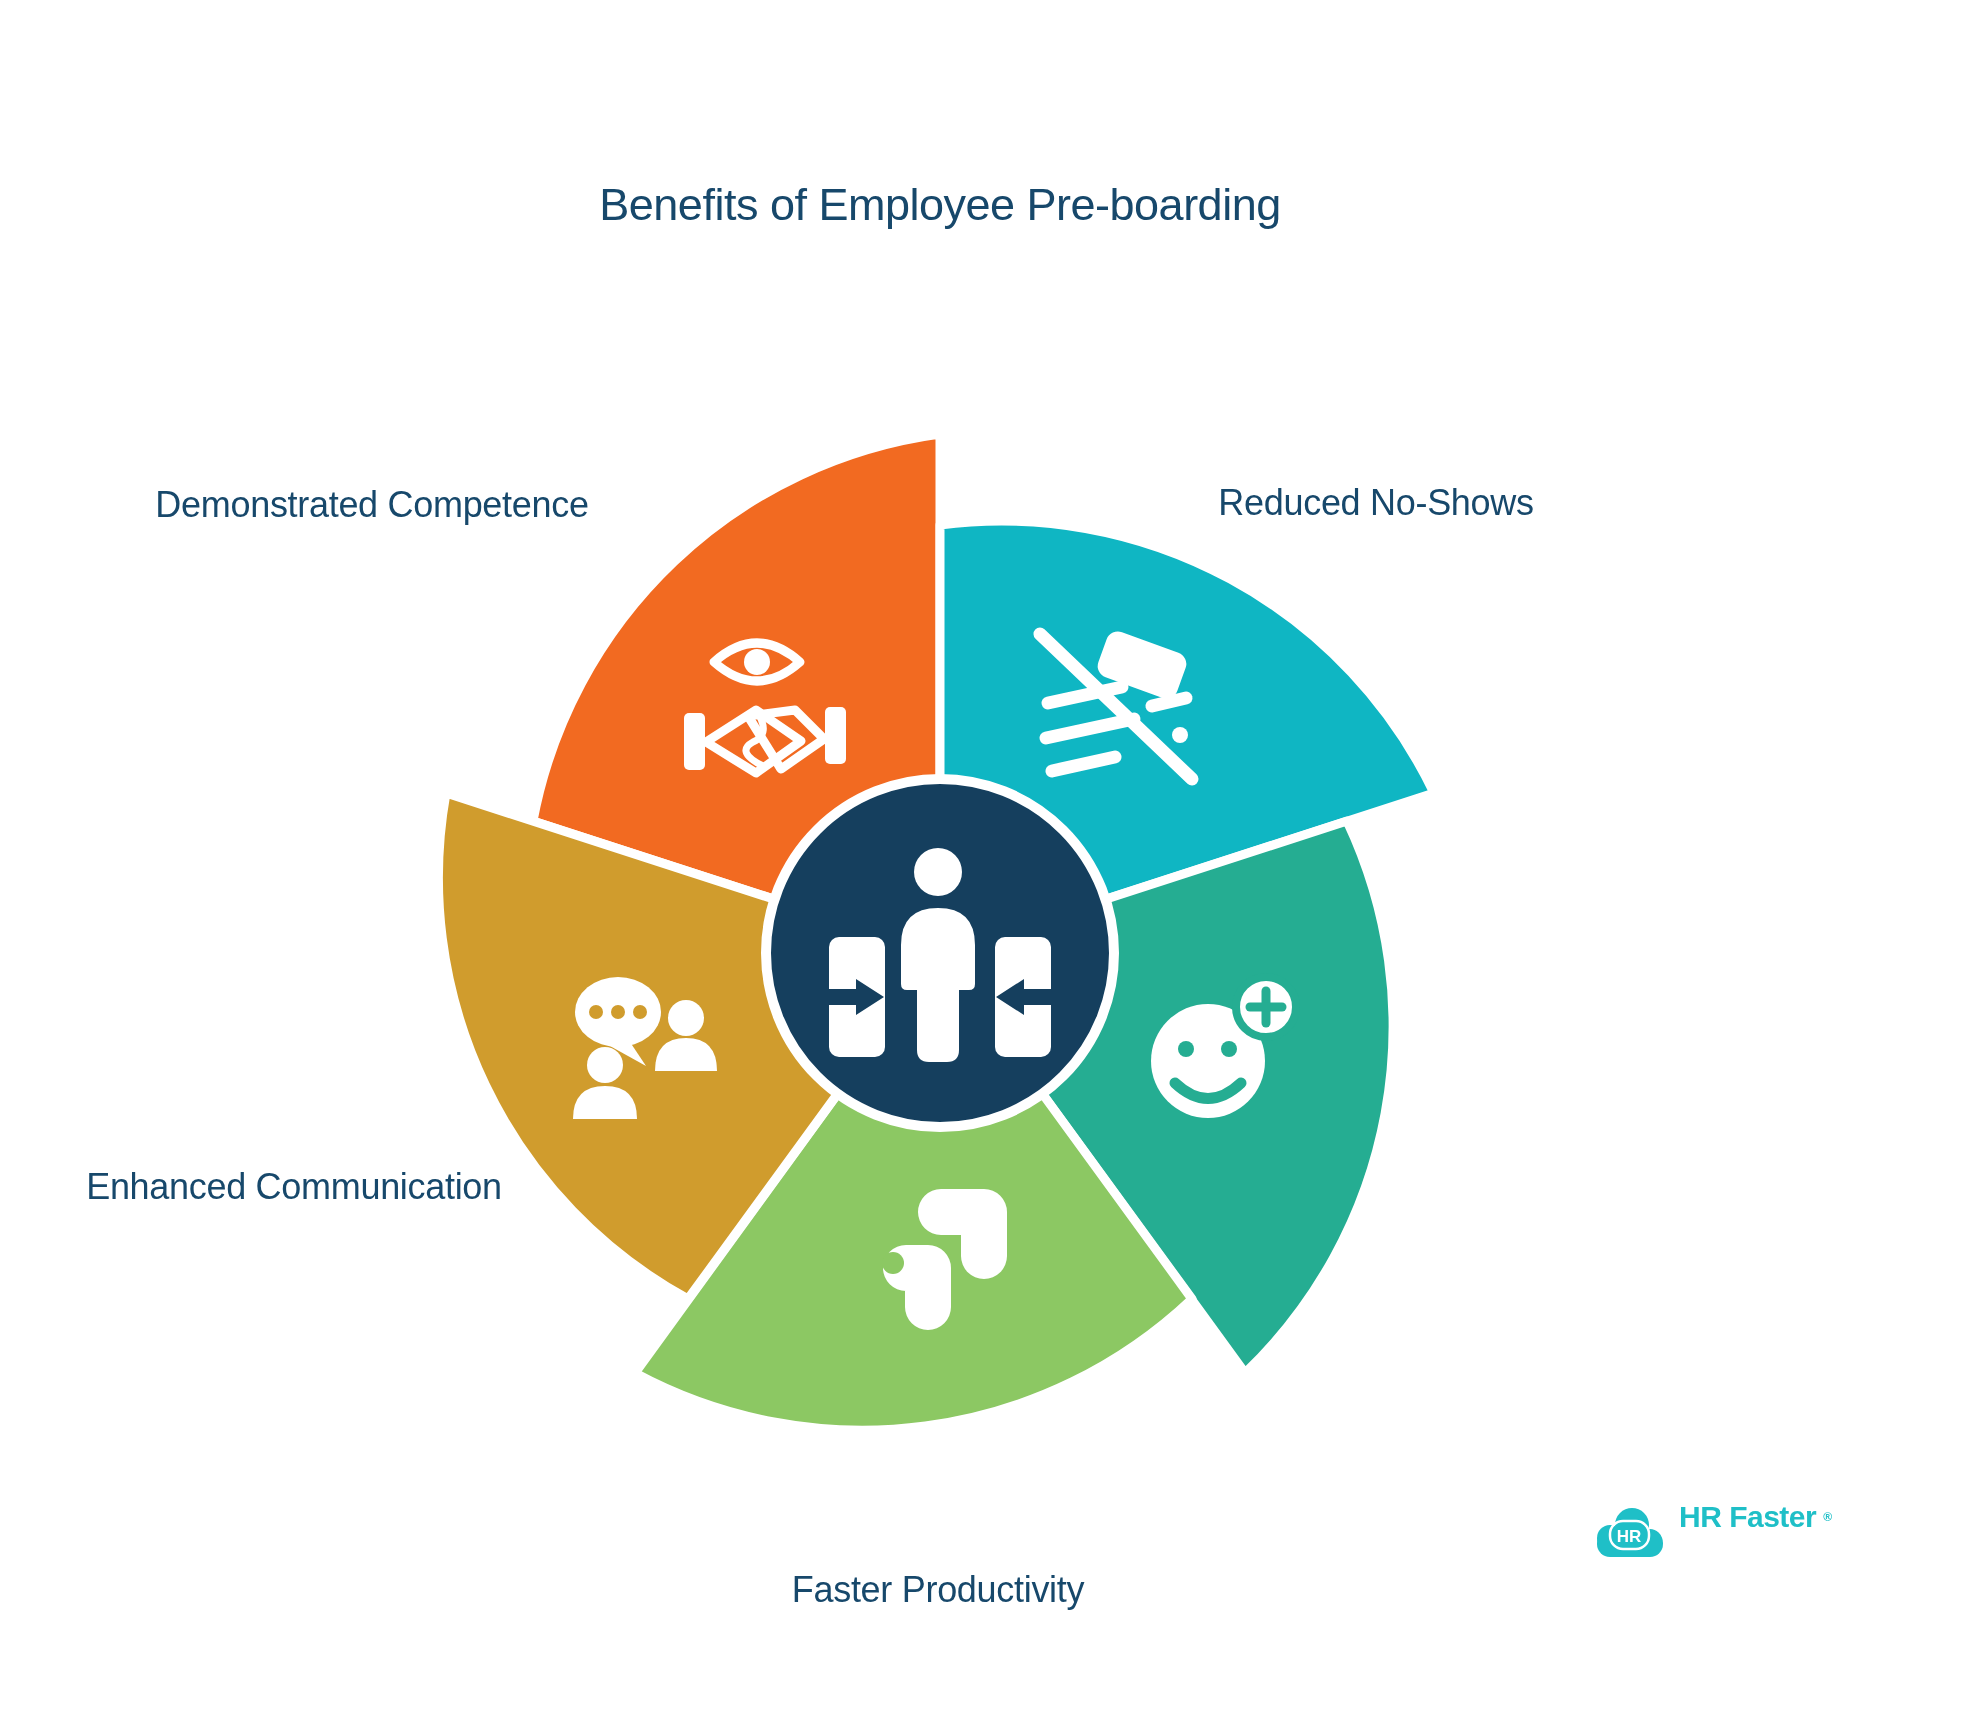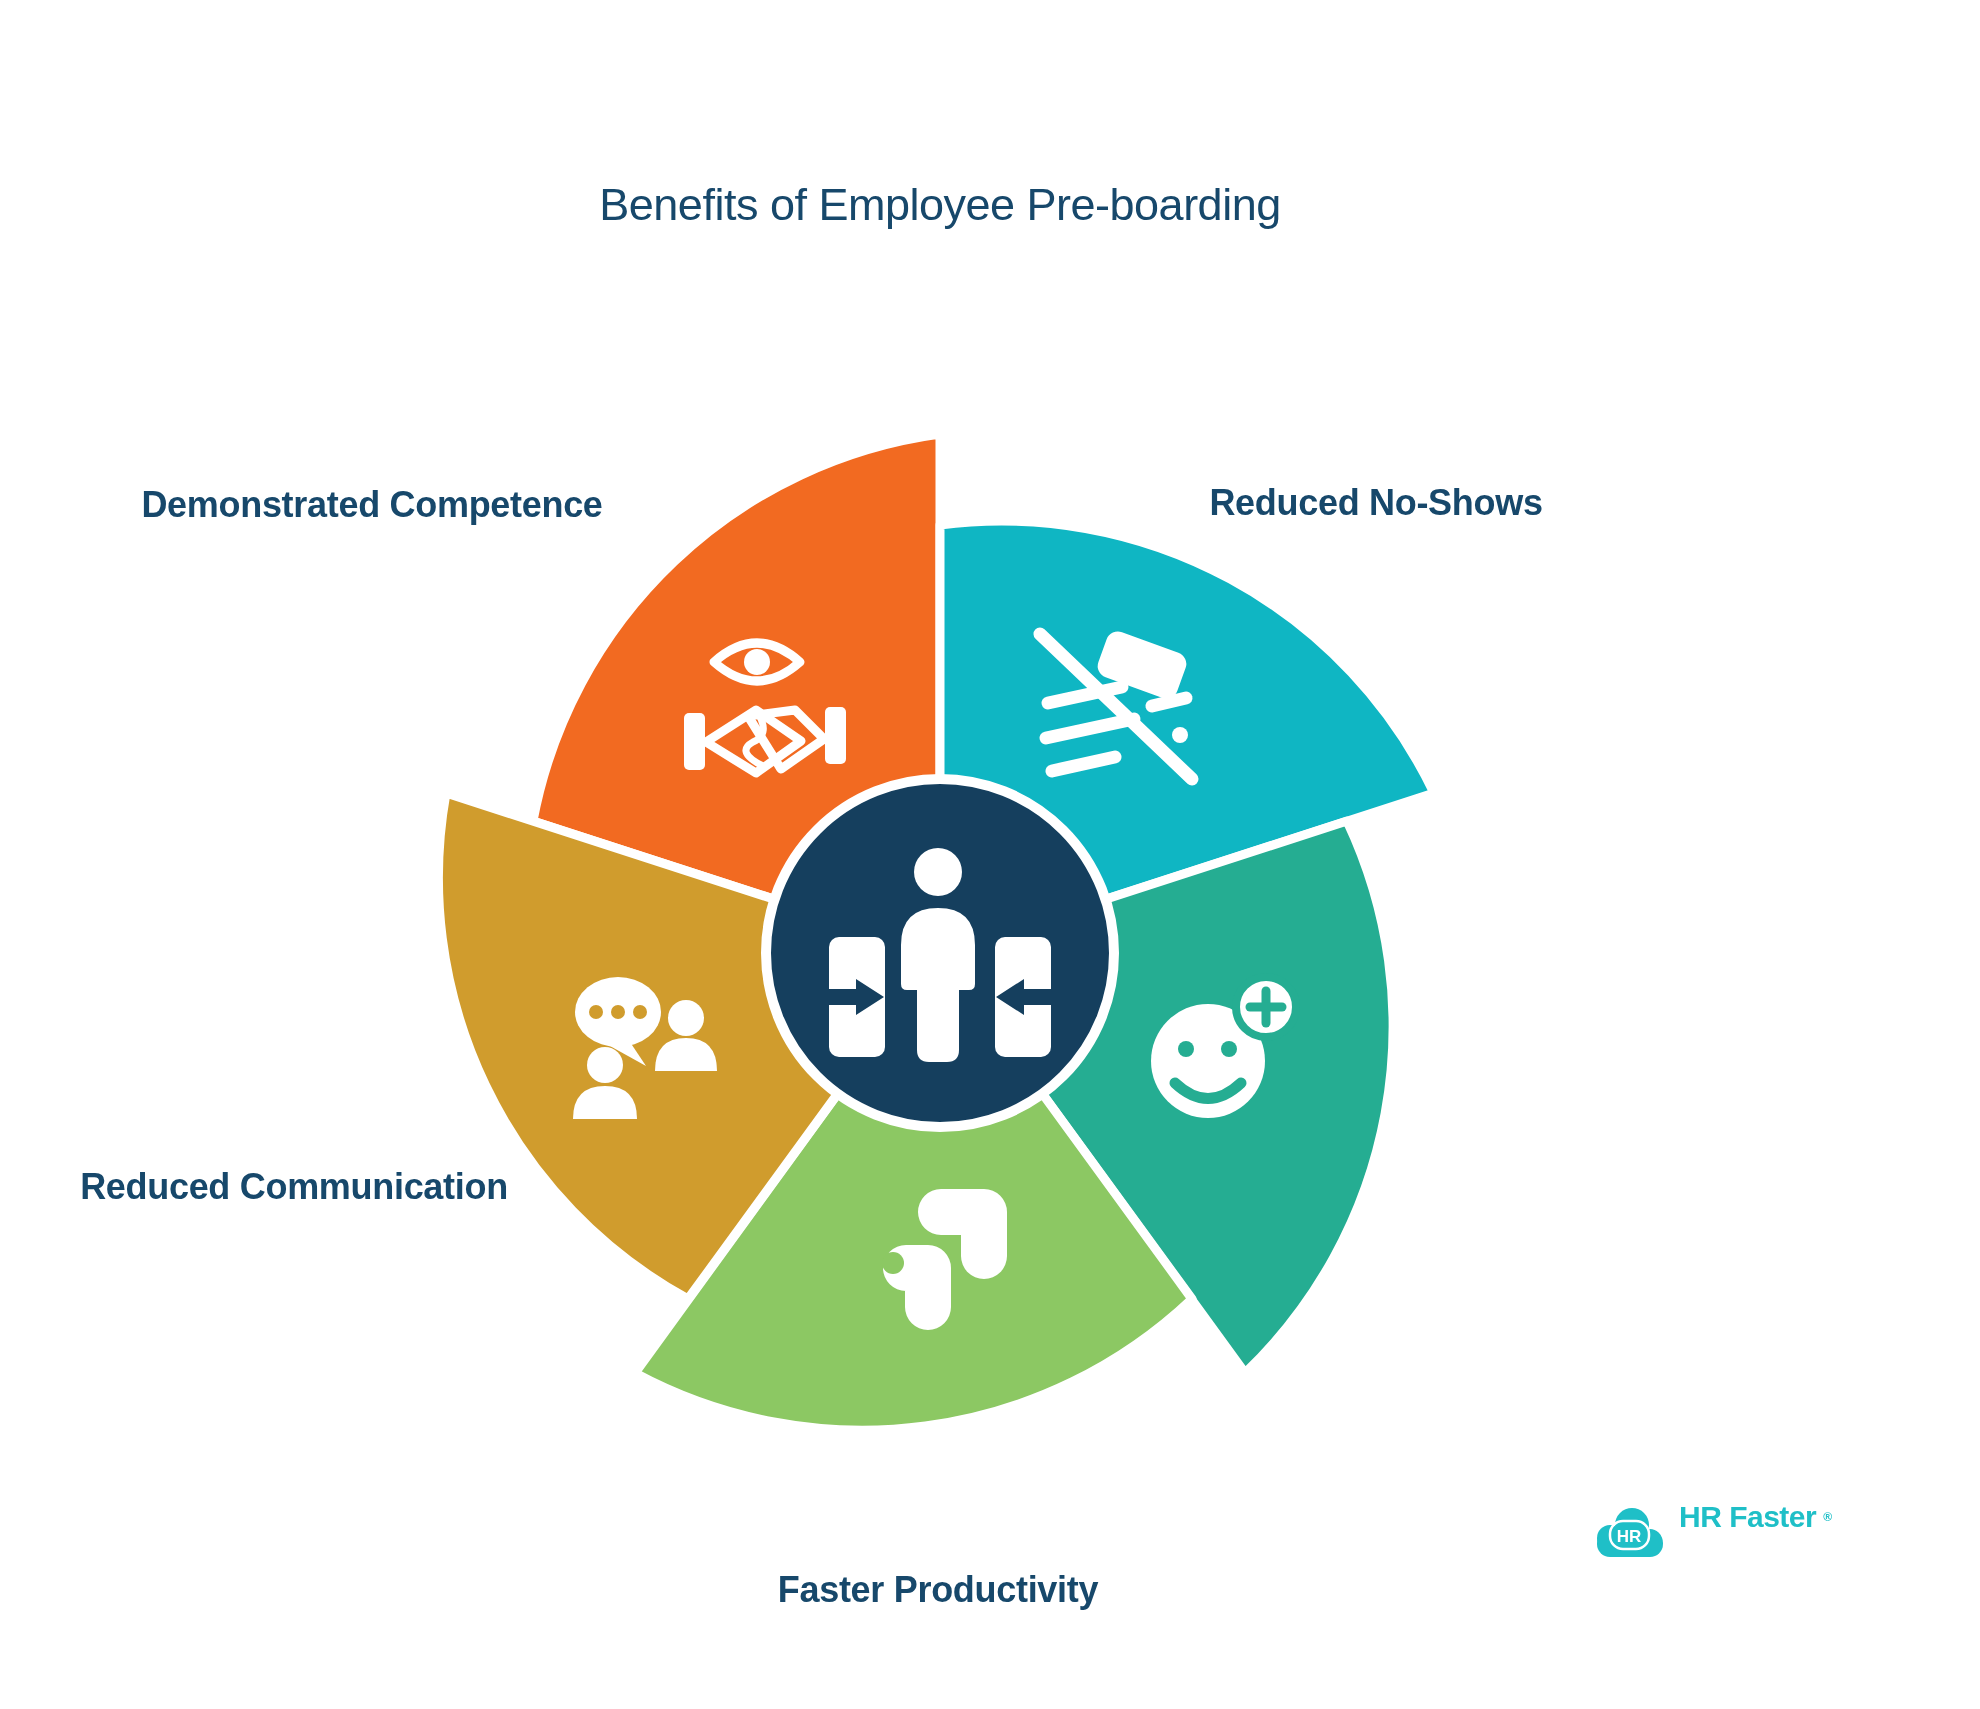--- a/index.html
+++ b/index.html
@@ -14,21 +14,21 @@
   .title{
     position:absolute;
     transform:translate(-50%,-50%);
     font-size:45px;font-weight:normal;
     color:var(--label,#17486b);
     white-space:nowrap;letter-spacing:-0.5px;
   }
   .seg-label{
     position:absolute;
     transform:translate(-50%,-50%);
-    font-size:36px;font-weight:bold;
+    font-size:36px;font-weight:normal;
     color:var(--label,#17486b);
     white-space:nowrap;letter-spacing:-0.3px;
   }
   .logo{
     position:absolute;left:1594px;top:1500px;
     display:flex;align-items:center;gap:7px;
     color:var(--brand,#1fbfc7);
   }
   .logo-text{
     font-size:30px;font-weight:bold;letter-spacing:-0.5px;
@@ -131,21 +131,21 @@
 
   <div class="title" style="left:940px;top:205px;">Benefits of Employee Pre-boarding</div>
 
   <div class="seg-label" style="left:372px;top:505px;">Demonstrated Competence</div>
 
   <div class="seg-label" style="left:1376px;top:503px;">Reduced No-Shows</div>
 
 
   <div class="seg-label" style="left:938px;top:1590px;">Faster Productivity</div>
 
-  <div class="seg-label" style="left:294px;top:1187px;">Reduced Communication</div>
+  <div class="seg-label" style="left:294px;top:1187px;">Enhanced Communication</div>
 
   <div class="logo">
     <span style="width:78px;display:inline-block;"></span>
     <span class="logo-text">HR Faster</span>
     <span class="logo-reg">®</span>
   </div>
 
 </div>
 
 </body></html>

